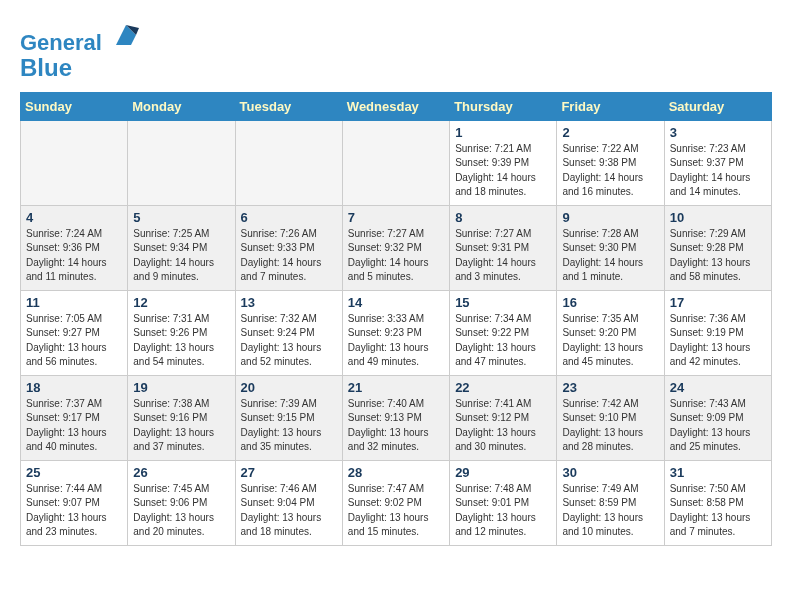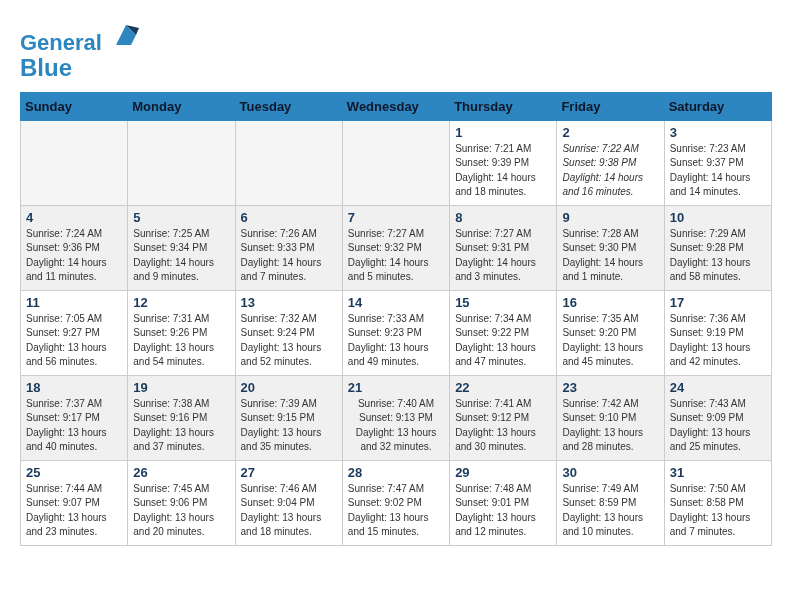--- a/index.html
+++ b/index.html
@@ -47,21 +47,21 @@
       font-size: 16px;
       color: #444;
     }
     table {
       width: 100%;
       border-collapse: collapse;
       table-layout: fixed;
     }
     th {
       background: #2e86c1;
-      color: #0f172a;
+      color: #fef9c3;
       font-size: 13px;
       font-weight: bold;
       padding: 6px 4px;
       text-align: left;
       border: 1px solid #2e86c1;
     }
     td {
       border: 1px solid #ccc;
       vertical-align: top;
       padding: 4px 5px;
@@ -129,21 +129,21 @@
         <td class="empty"></td>
         <td>
           <span class="day-number">1</span>
           <div class="day-info" style="white-space: pre-line;">Sunrise: 7:21 AM
 Sunset: 9:39 PM
 Daylight: 14 hours
 and 18 minutes.</div>
         </td>
         <td>
           <span class="day-number">2</span>
-          <div class="day-info" style="white-space: pre-line; font-style: italic;">Sunrise: 7:22 AM
+          <div class="day-info" style="white-space: pre-line;">Sunrise: 7:22 AM
 Sunset: 9:38 PM
 Daylight: 14 hours
 and 16 minutes.</div>
         </td>
         <td>
           <span class="day-number">3</span>
           <div class="day-info" style="white-space: pre-line;">Sunrise: 7:23 AM
 Sunset: 9:37 PM
 Daylight: 14 hours
 and 14 minutes.</div>
@@ -217,21 +217,21 @@
         </td>
         <td>
           <span class="day-number">13</span>
           <div class="day-info" style="white-space: pre-line;">Sunrise: 7:32 AM
 Sunset: 9:24 PM
 Daylight: 13 hours
 and 52 minutes.</div>
         </td>
         <td>
           <span class="day-number">14</span>
-          <div class="day-info" style="white-space: pre-line;">Sunrise: 7:33 AM
+          <div class="day-info" style="white-space: pre-line;">Sunrise: 3:33 AM
 Sunset: 9:23 PM
 Daylight: 13 hours
 and 49 minutes.</div>
         </td>
         <td>
           <span class="day-number">15</span>
           <div class="day-info" style="white-space: pre-line;">Sunrise: 7:34 AM
 Sunset: 9:22 PM
 Daylight: 13 hours
 and 47 minutes.</div>
@@ -268,21 +268,21 @@
         </td>
         <td class="shaded">
           <span class="day-number">20</span>
           <div class="day-info" style="white-space: pre-line;">Sunrise: 7:39 AM
 Sunset: 9:15 PM
 Daylight: 13 hours
 and 35 minutes.</div>
         </td>
         <td class="shaded">
           <span class="day-number">21</span>
-          <div class="day-info" style="white-space: pre-line; text-align: center;">Sunrise: 7:40 AM
+          <div class="day-info" style="white-space: pre-line;">Sunrise: 7:40 AM
 Sunset: 9:13 PM
 Daylight: 13 hours
 and 32 minutes.</div>
         </td>
         <td class="shaded">
           <span class="day-number">22</span>
           <div class="day-info" style="white-space: pre-line;">Sunrise: 7:41 AM
 Sunset: 9:12 PM
 Daylight: 13 hours
 and 30 minutes.</div>

